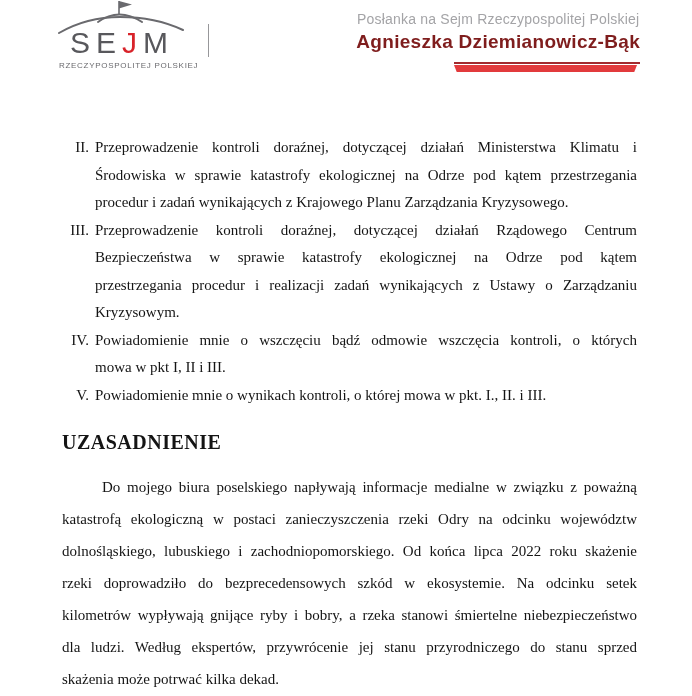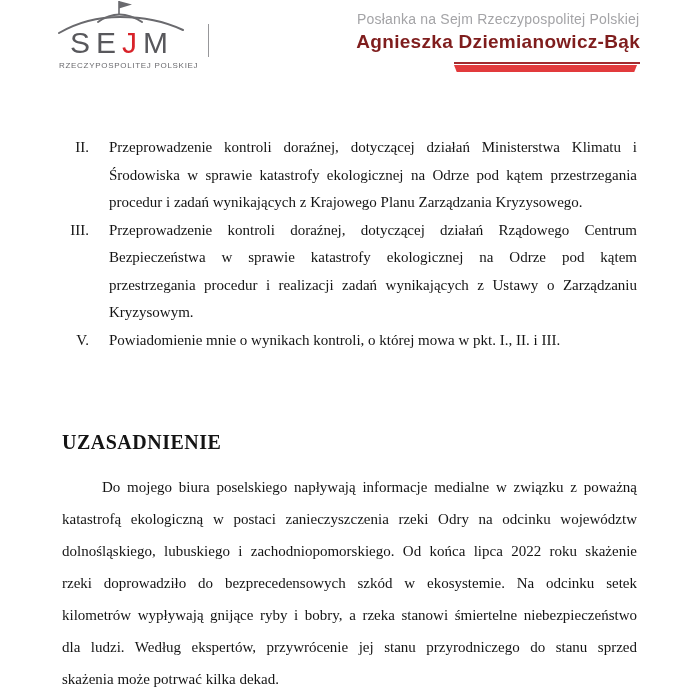--- a/index.html
+++ b/index.html
@@ -45,21 +45,21 @@
     margin-left:auto; margin-right:3px; margin-top:1px;
     width:183px; height:7px; background:#e23a3c;
     clip-path:polygon(0 0, 100% 0, 98.5% 100%, 1.5% 100%);
   }
 
   
   .plist {
     position:absolute; left:62px; top:134px; width:575px;
     font-size:15px; line-height:27.5px;
   }
-  .pitem { display:flex;gap:14px; }
+  .pitem { display:flex; }
   .pnum  { flex:none; width:27px; text-align:right; }
   .plines{ flex:1; margin-left:6px; }
   .jline { text-align:justify; text-align-last:justify; }
   .jline.last { text-align-last:left; }
 
   
   .uza-heading {
     position:absolute; left:62px; top:431px;
     font-size:20px; font-weight:bold; letter-spacing:0.5px;
   }
@@ -117,20 +117,27 @@
     <div class="pitem">
       <div class="pnum">III.</div>
       <div class="plines">
         <div class="jline">Przeprowadzenie kontroli doraźnej, dotyczącej działań Rządowego Centrum</div>
         <div class="jline">Bezpieczeństwa w sprawie katastrofy ekologicznej na Odrze pod kątem</div>
         <div class="jline">przestrzegania procedur i realizacji zadań wynikających z Ustawy o Zarządzaniu</div>
         <div class="jline last">Kryzysowym.</div>
       </div>
     </div>
 
+    <div class="pitem">
+      <div class="pnum">IV.</div>
+      <div class="plines">
+        <div class="jline">Powiadomienie mnie o wszczęciu bądź odmowie wszczęcia kontroli, o których</div>
+        <div class="jline last">mowa w pkt I, II i III.</div>
+      </div>
+    </div>
 
     <div class="pitem">
       <div class="pnum">V.</div>
       <div class="plines">
         <div class="jline last">Powiadomienie mnie o wynikach kontroli, o której mowa w pkt. I., II. i III.</div>
       </div>
     </div>
 
   </div>
 

